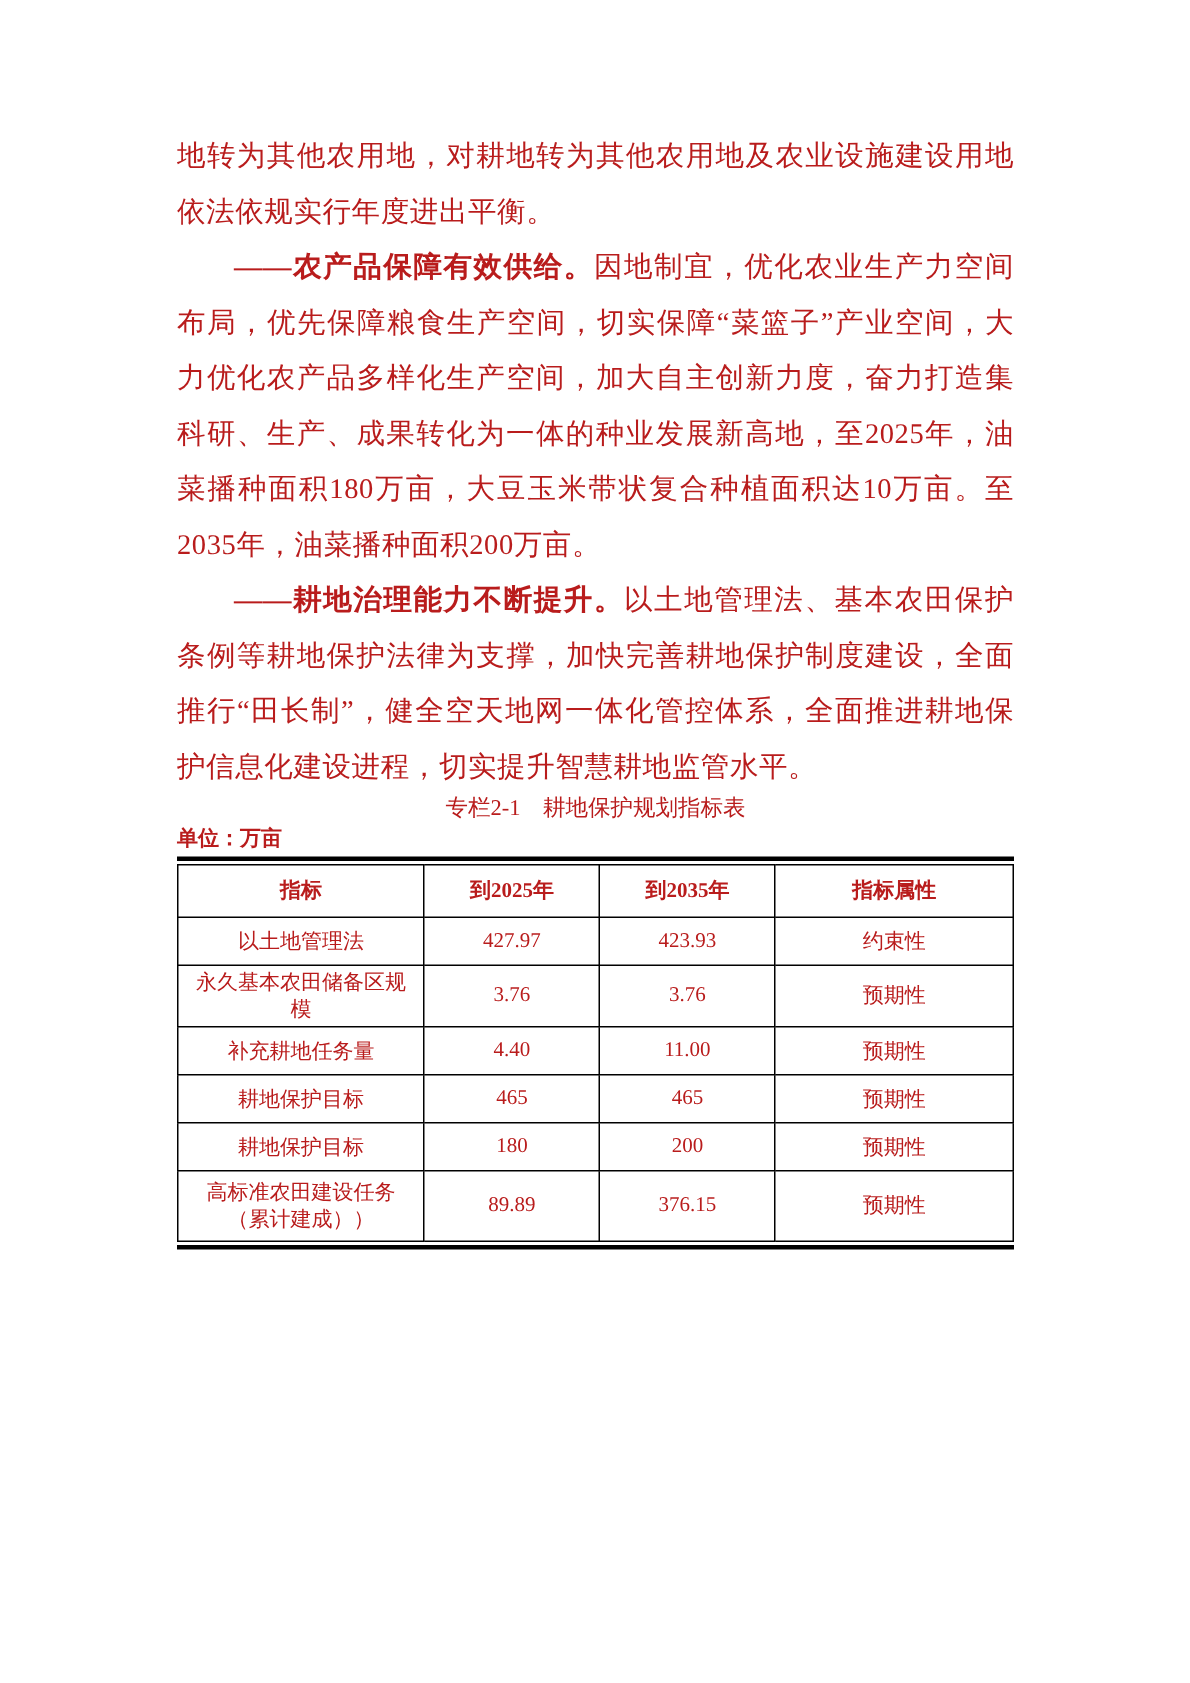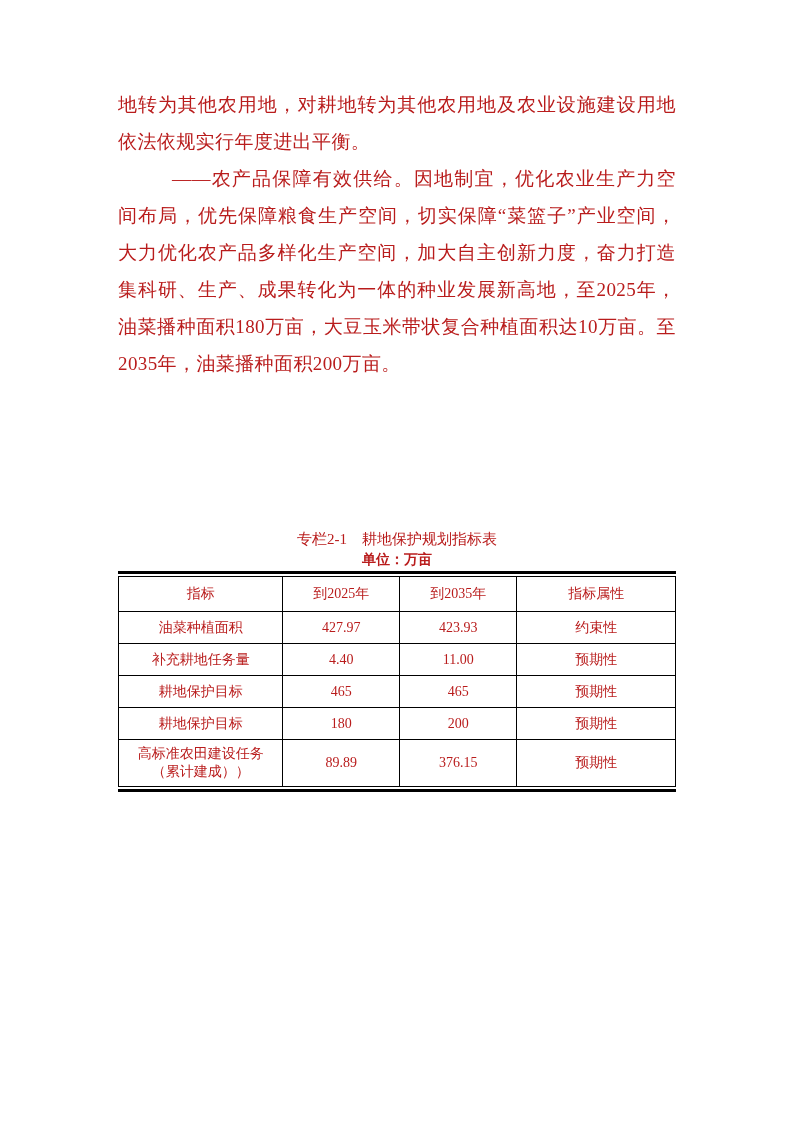--- a/index.html
+++ b/index.html
@@ -18,74 +18,75 @@
     width: 558px;
   }
   .para {
     margin: 0;
     font-size: 19px;
     line-height: 37px;
     text-align: justify;
     letter-spacing: 0.4px;
   }
   .para.indent { text-indent: 2em; }
-  .lead { font-weight: normal; margin-left: 16px; }
+  .lead { font-weight: bold; }
   .table-block {
     position: absolute;
     left: 118px; top: 529px;
     width: 558px;
   }
   .table-title {
     text-align: center;
     font-weight: normal;
     font-size: 15px;
     line-height: 20px;
   }
   .table-unit {
-    text-align: center;
+    text-align: left;
     font-weight: bold;
     font-size: 14px;
     line-height: 17px;
     margin: 2px 0 3px 0;
   }
   .rule-thick { height: 3px; background: #000; }
   .rule-thick.top { margin-bottom: 2px; }
   .rule-thick.bottom { margin-top: 2px; }
   table.indicator {
     width: 100%;
     border-collapse: collapse;
     table-layout: fixed;
   }
   table.indicator th, table.indicator td {
     border: 1px solid #000;
     text-align: center;
     vertical-align: middle;
     font-size: 14px;
     padding: 2px 6px;
   }
-  table.indicator th { font-weight: normal; height: 30px; border-radius: 14px; }
+  table.indicator th { font-weight: bold; height: 30px; border-radius: 14px; }
   table.indicator td { height: 27px; font-weight: normal; }
   table.indicator tr.tall td { height: 42px; }
   .page-number {
     position: absolute;
     top: 1040px; left: 0;
     width: 100%;
     text-align: right;
     font-size: 13px;
     margin-left: 40px;
   }
 </style>
 </head>
 <body>
 
 <div class="page">
 
   <div class="content">
     <p class="para"><span>地转为其他农用地，对耕地转为其他农用地及农业设施建设用地依法依规实行年度进出平衡。</span></p>
     <p class="para indent"><span class="lead">——农产品保障有效供给。</span><span>因地制宜，优化农业生产力空间布局，优先保障粮食生产空间，切实保障“菜篮子”产业空间，大力优化农产品多样化生产空间，加大自主创新力度，奋力打造集科研、生产、成果转化为一体的种业发展新高地，至2025年，油菜播种面积180万亩，大豆玉米带状复合种植面积达10万亩。至2035年，油菜播种面积200万亩。</span></p>
+    <p class="para indent"><span class="lead">——耕地治理能力不断提升。</span><span>以土地管理法、基本农田保护条例等耕地保护法律为支撑，加快完善耕地保护制度建设，全面推行“田长制”，健全空天地网一体化管控体系，全面推进耕地保护信息化建设进程，切实提升智慧耕地监管水平。</span></p>
   </div>
 
   <div class="table-block">
     <div class="table-title">专栏2-1　耕地保护规划指标表</div>
     <div class="table-unit">单位：万亩</div>
     <div class="rule-thick top"></div>
     <table class="indicator">
       <colgroup>
         <col style="width:29.5%">
           <col style="width:21%">
@@ -95,24 +96,30 @@
       <thead>
         <tr>
           <th>指标</th>
           <th>到2025年</th>
           <th>到2035年</th>
           <th>指标属性</th>
         </tr>
       </thead>
       <tbody>
         <tr>
-          <td>油菜种植面积</td>
+          <td>以土地管理法</td>
           <td>427.97</td>
           <td>423.93</td>
           <td>约束性</td>
+        </tr>
+        <tr>
+          <td>永久基本农田储备区规模</td>
+          <td>3.76</td>
+          <td>3.76</td>
+          <td>预期性</td>
         </tr>
         <tr>
           <td>补充耕地任务量</td>
           <td>4.40</td>
           <td>11.00</td>
           <td>预期性</td>
         </tr>
         <tr>
           <td>耕地保护目标</td>
           <td>465</td>

